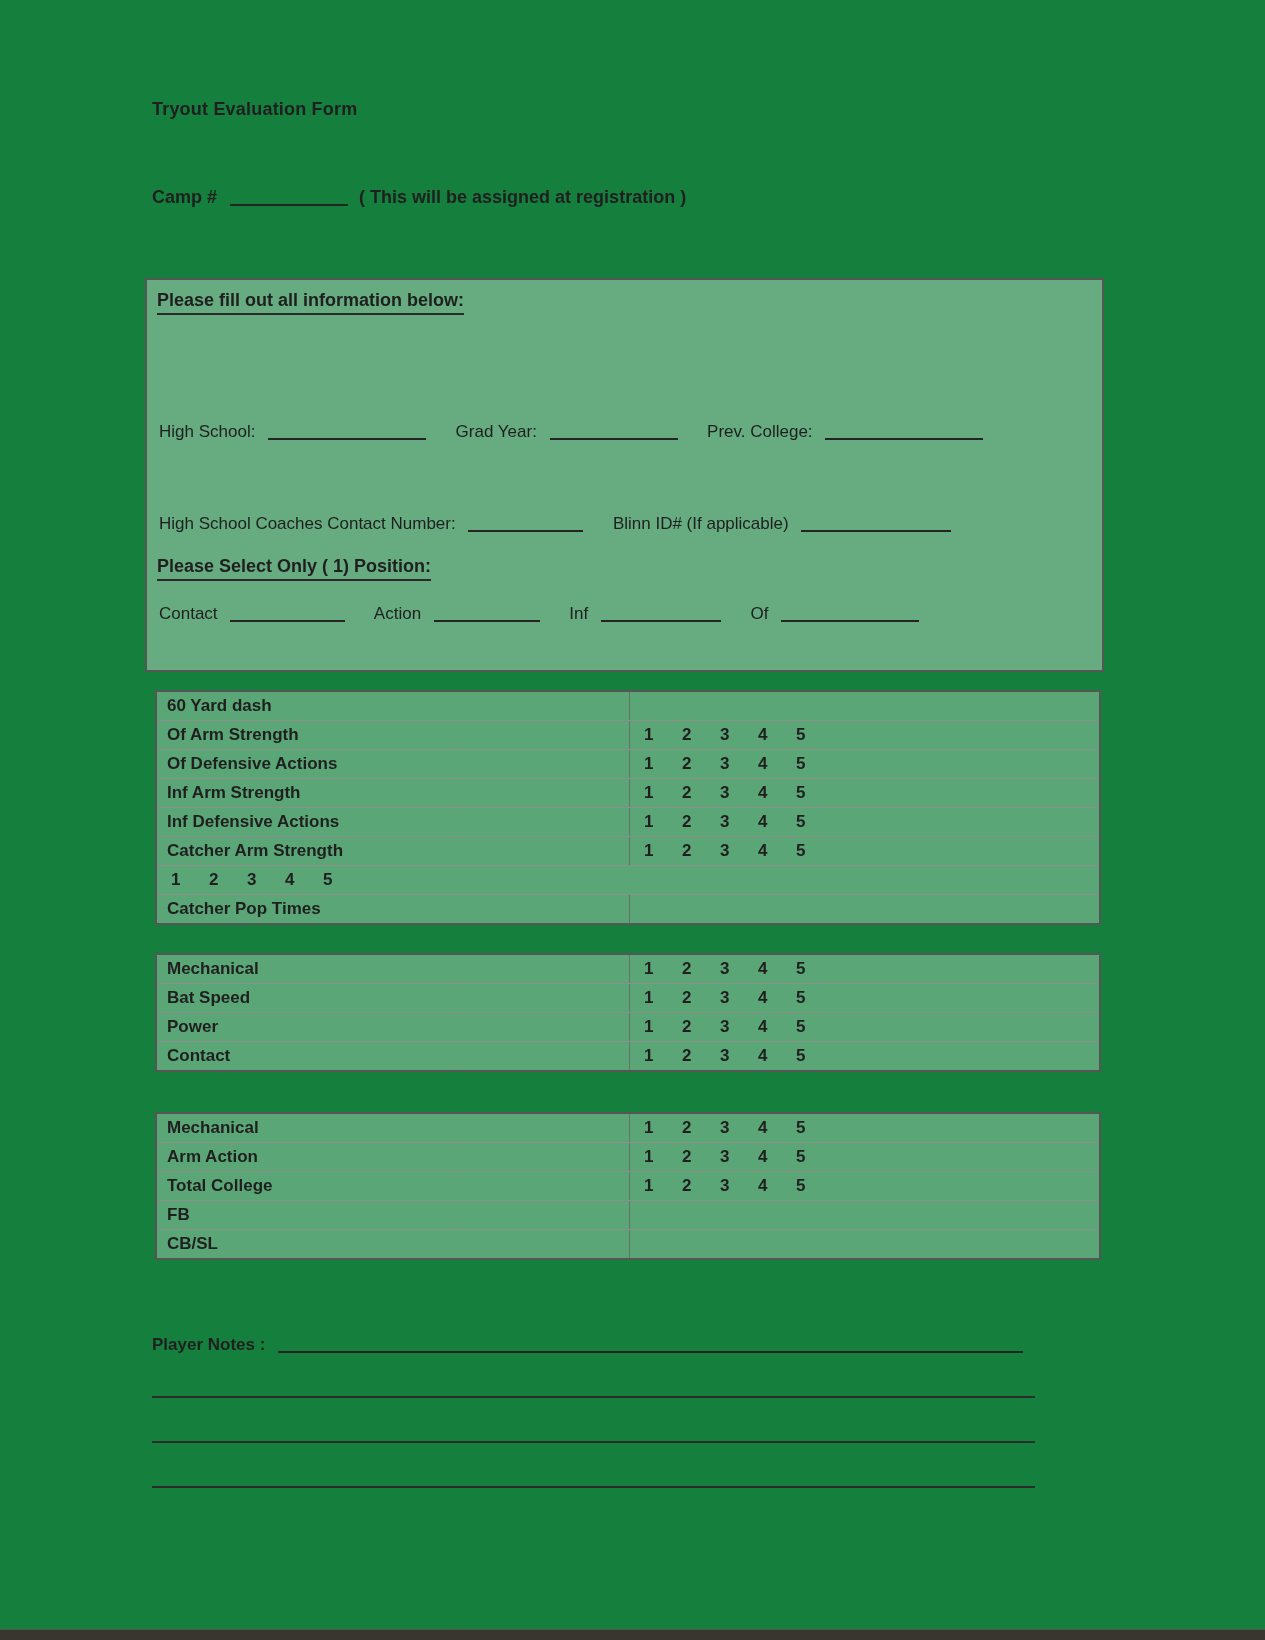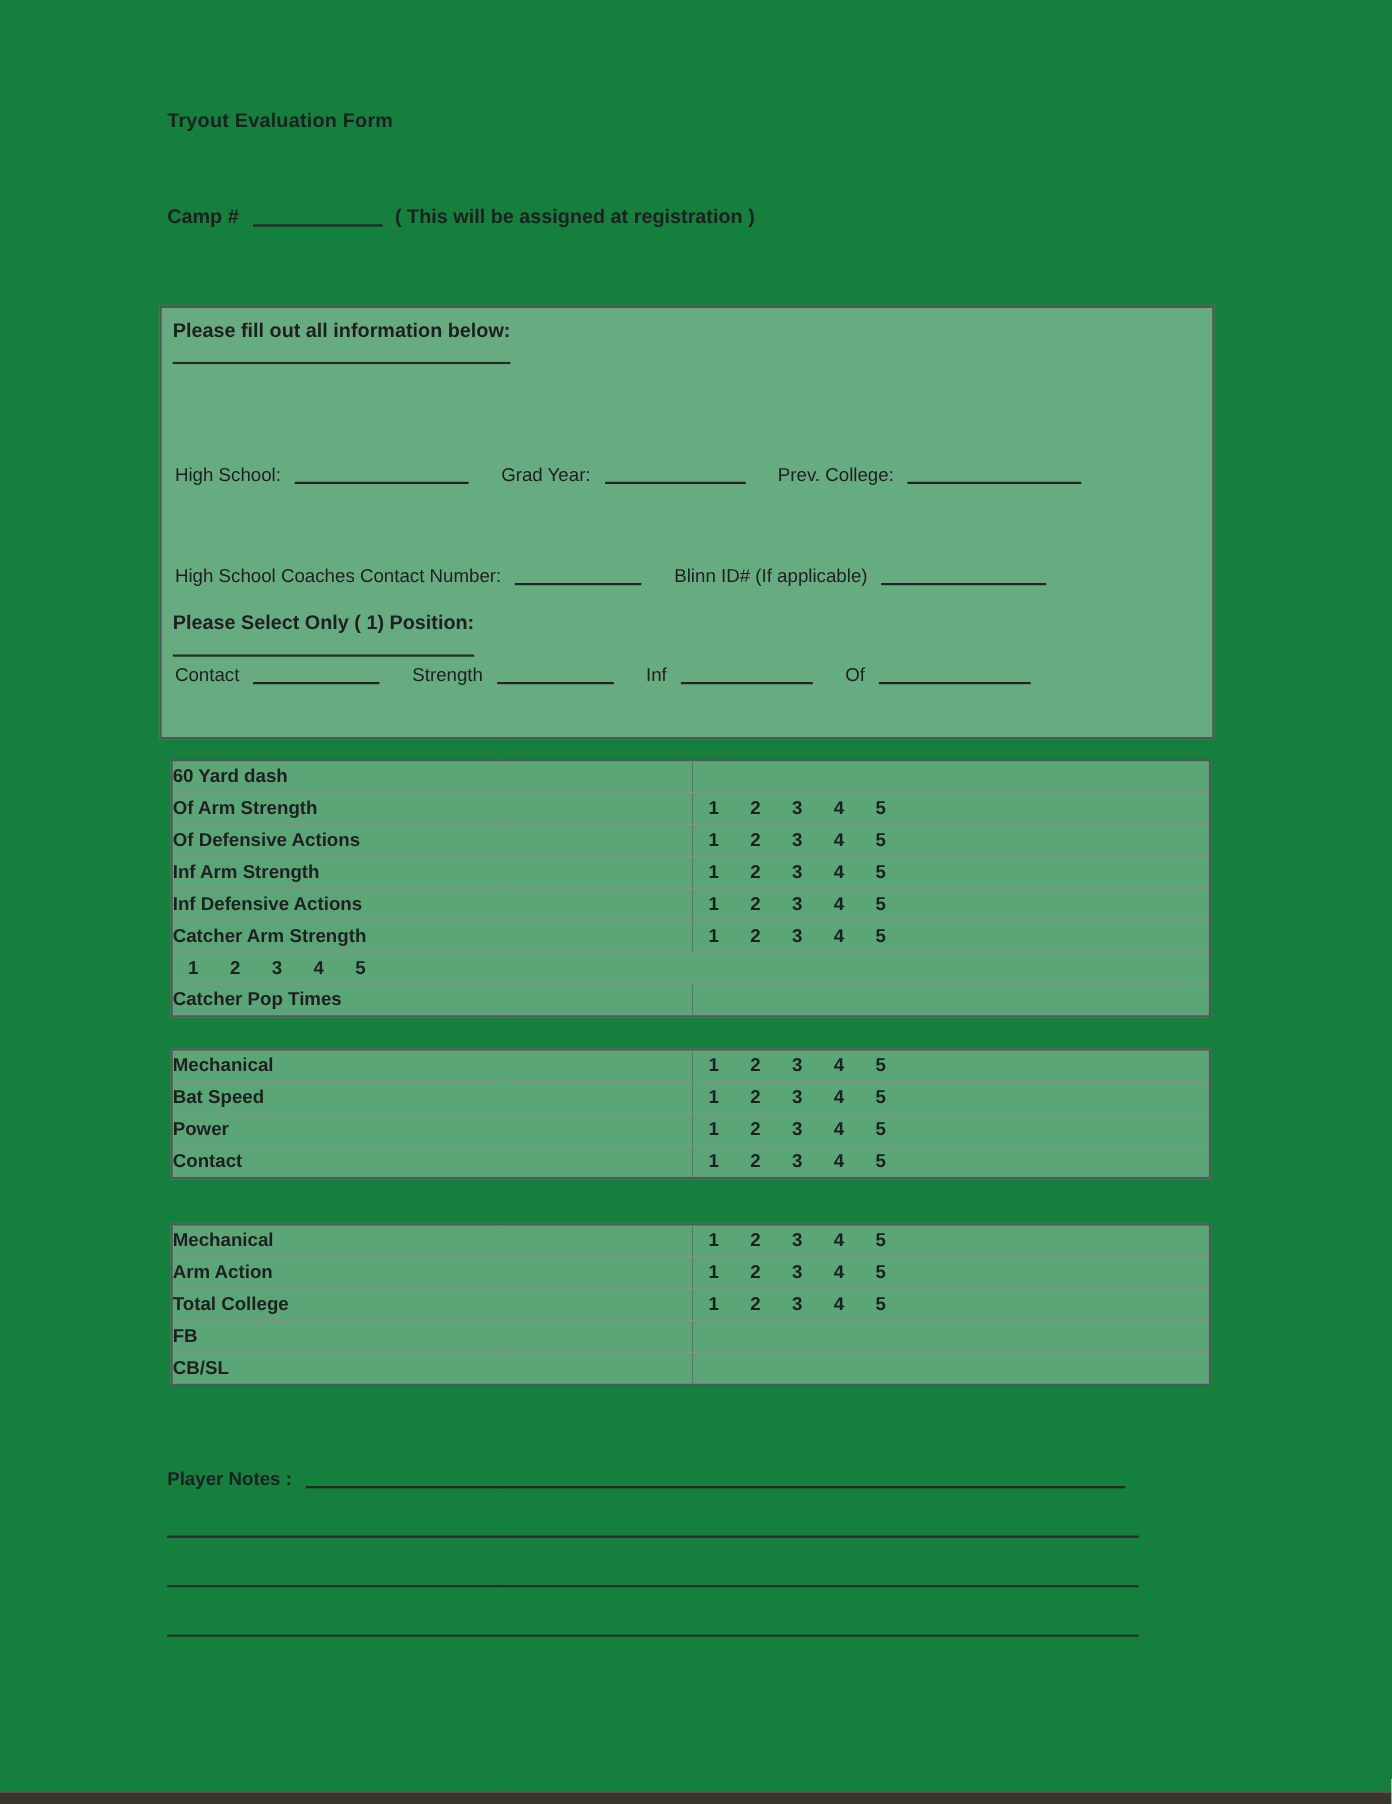--- a/index.html
+++ b/index.html
@@ -33,21 +33,21 @@
     position:absolute; left:145px; top:278px;
     width:955px; height:390px;
     border:2px solid #565656;
     background:rgba(255,255,255,0.35);
   }
   .box-heading {
     position:absolute; left:10px;
     display:inline-block;
     font-size:18px; font-weight:bold;
     border-bottom:2.5px solid #2a2a2a;
-    padding-bottom:18px; white-space:nowrap;
+    padding-bottom:2px; white-space:nowrap;
   }
   .heading-1 { top:10px; }
   .heading-2 { top:276px; }
   .field-row {
     position:absolute; left:12px;
     font-size:17px; white-space:nowrap;
   }
   .row-1 { top:52px; }
   .row-2 { top:140px; }
   .row-3 { top:232px; }
@@ -64,21 +64,21 @@
   .t2 { top:1112px; }
   .trow {
     display:flex; height:28px;
     border-bottom:1px solid #8e8e88;
   }
   .trow:last-child { border-bottom:none; }
   .tlabel {
     width:473px; flex:none;
     border-right:1.5px solid #6f6f69;
     display:flex; align-items:center;
-    box-sizing:border-box;
+    padding-left:10px; box-sizing:border-box;
     font-size:17px; font-weight:bold;
   }
   .tcell {
     flex:1; display:flex; align-items:center;
     padding-left:14px;
   }
   .num {
     display:inline-block; width:38px;
     font-size:17px; font-weight:bold;
   }
@@ -137,21 +137,21 @@
       <span class="lbl">Blinn ID# (If applicable)</span>
       <span class="blank" style="width:150px"></span>
     </div>
 
     <div class="box-heading heading-2">Please Select Only ( 1) Position:</div>
 
     <div class="field-row row-4">
       <span class="lbl">Contact</span>
       <span class="blank" style="width:115px"></span>
       <span class="gap"></span>
-      <span class="lbl">Strength</span>
+      <span class="lbl">Action</span>
       <span class="blank" style="width:106px"></span>
       <span class="gap"></span>
       <span class="lbl">Inf</span>
       <span class="blank" style="width:120px"></span>
       <span class="gap"></span>
       <span class="lbl">Of</span>
       <span class="blank" style="width:138px"></span>
     </div>
   </div>
 

